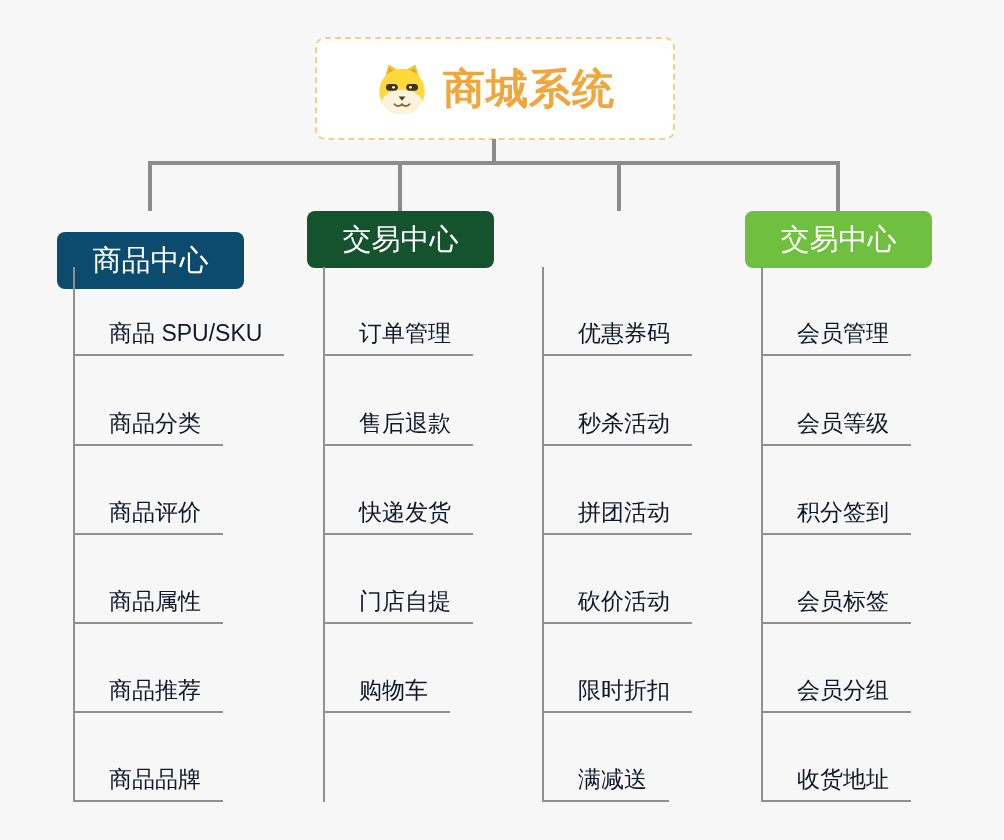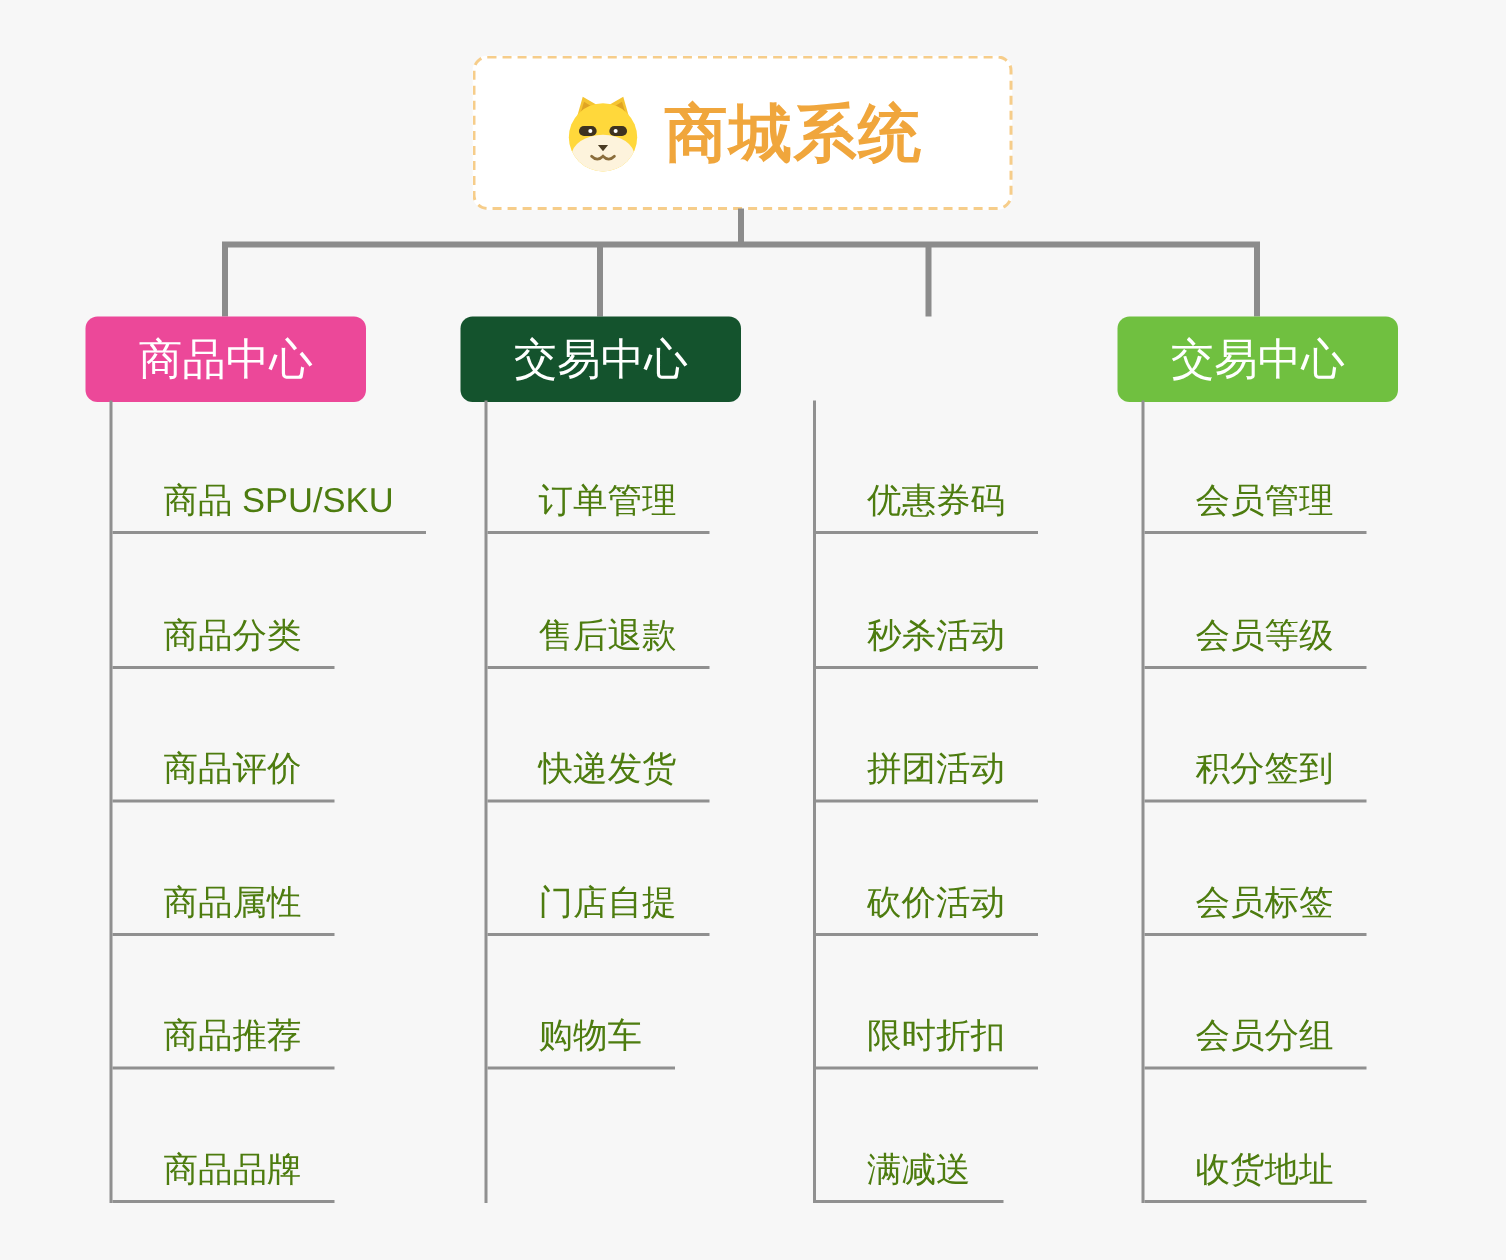--- a/index.html
+++ b/index.html
@@ -54,21 +54,21 @@
     box-sizing:content-box;
   }
   .col-0{left:73px;}
   .col-1{left:323px;}
   .col-2{left:542px;}
   .col-3{left:761px;}
 
   .child{
     position:absolute;left:0;
     white-space:nowrap;
-    font-size:23px;color:#4d7c0f;line-height:25px;
+    font-size:23px;color:#0f172a;line-height:25px;
     padding:0 22px 8px 34px;
     border-bottom:2px solid #909090;
     cursor:pointer;
   }
   .child:nth-child(1){top:54px;}
   .child:nth-child(2){top:144px;}
   .child:nth-child(3){top:233px;}
   .child:nth-child(4){top:322px;}
   .child:nth-child(5){top:411px;}
   .child:nth-child(6){top:500px;}
@@ -105,21 +105,21 @@
     <span class="root-title">商城系统</span>
   </div>
 
   <div class="line root-stub"></div>
   <div class="line hbar"></div>
   <div class="line drop drop-0"></div>
   <div class="line drop drop-1"></div>
   <div class="line drop drop-2"></div>
   <div class="line drop drop-3"></div>
 
-  <div class="branch-box branch-0" style="background-color: #ec4899;">商品中心</div>
+  <div class="branch-box branch-0" style="background-color: #0c4a6e; margin-top: 21px;">商品中心</div>
   <div class="branch-box branch-1" style="background-color: #14532d;">交易中心</div>
   <div class="branch-box branch-3" style="background-color: rgb(112, 192, 64);">交易中心</div>
 
   <div class="column col-0">
     <div class="child">商品 SPU/SKU</div>
     <div class="child">商品分类</div>
     <div class="child">商品评价</div>
     <div class="child">商品属性</div>
     <div class="child">商品推荐</div>
     <div class="child">商品品牌</div>

